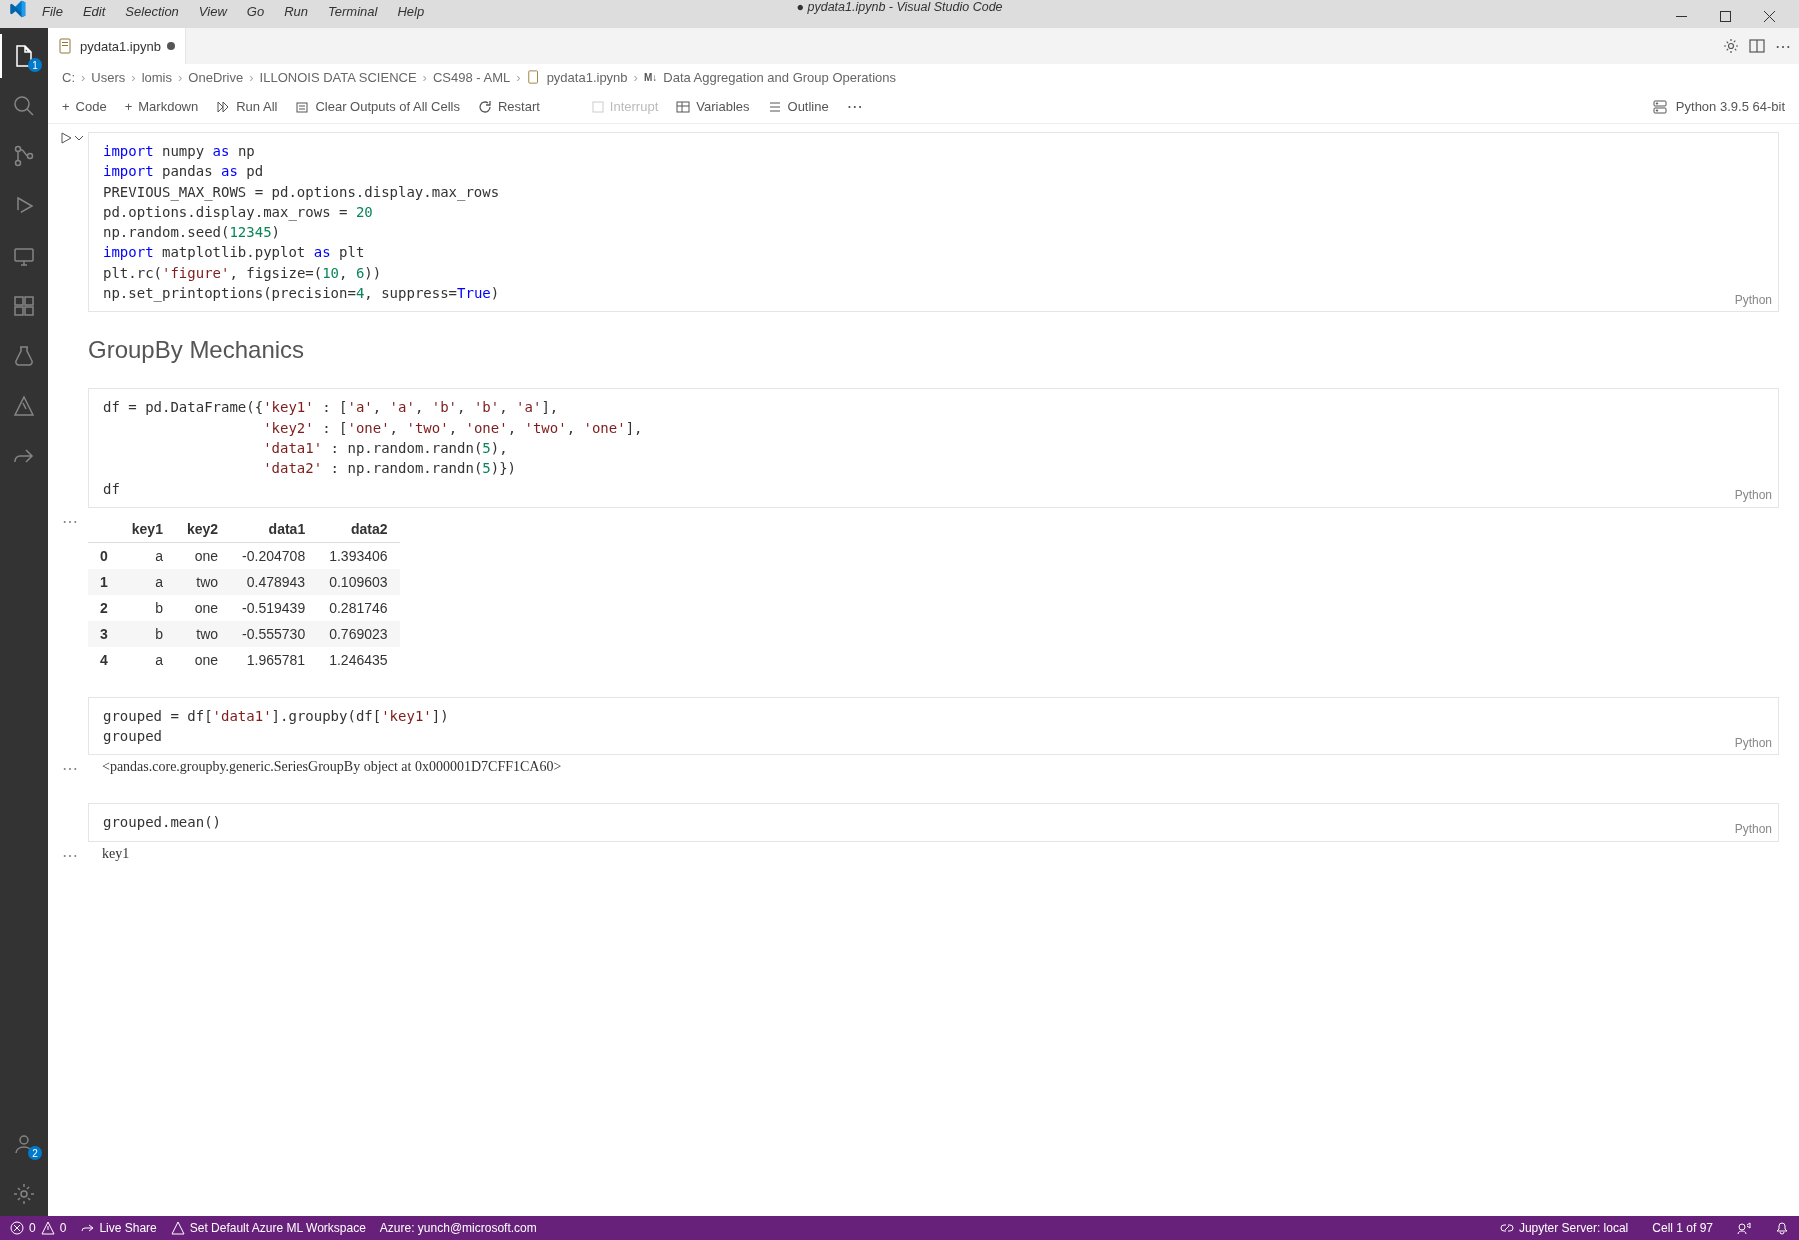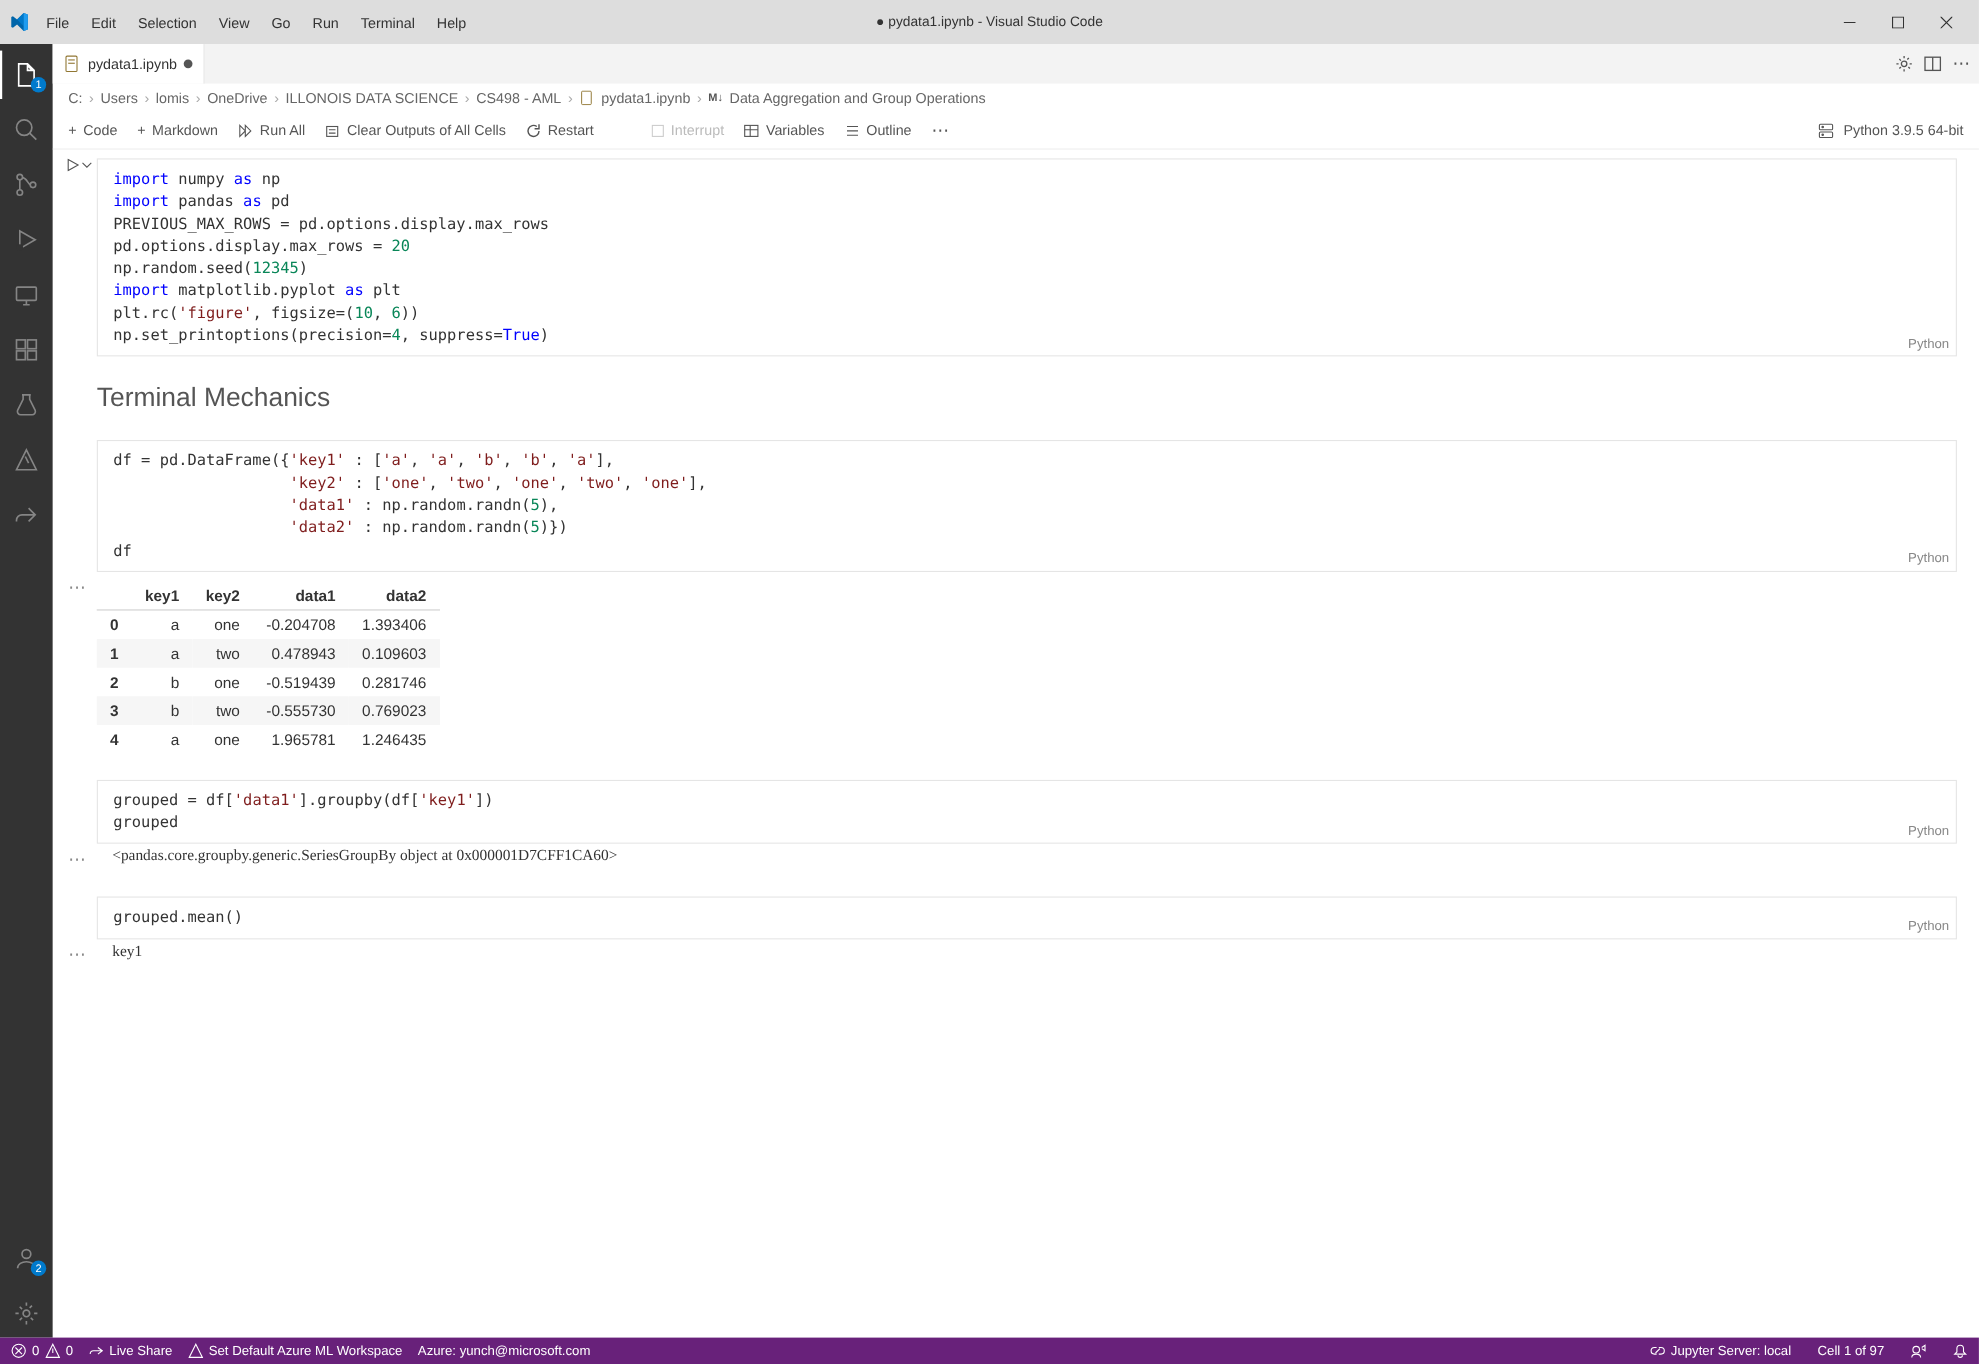--- a/index.html
+++ b/index.html
@@ -1,20 +1,20 @@
 <!DOCTYPE html>
 <html><head>
 <meta charset="utf-8">
 <style>
   * { box-sizing: border-box; }
   html, body { margin:0; padding:0; font-family: "Segoe UI", Arial, sans-serif; font-size:13px; color:#333; height:100%; }
   body { display:flex; flex-direction:column; background:#fff; }
 
   
-  .titlebar { height:40px; background:#dddddd; display:flex; align-items:center; padding:0 8px; position:relative; }
+  .titlebar { height:28px; background:#dddddd; display:flex; align-items:flex-start; padding:0 8px; position:relative;font-style:italic; }
   .titlebar .logo { width:18px; height:18px; margin-right:8px; }
   .titlebar .menus { display:flex; gap:4px; }
   .titlebar .menus .menu-item { padding:4px 8px; color:#333; cursor:default; font-size:13px; }
   .titlebar .win-title { position:absolute; left:50%; transform:translateX(-50%); font-size:12.5px; color:#333; }
   .titlebar .win-controls { margin-left:auto; display:flex; gap:0; }
   .titlebar .win-controls .wc { width:44px; height:32px; display:flex; align-items:center; justify-content:center; color:#333; }
 
   
   .main { flex:1; display:flex; min-height:0; }
   .activitybar { width:48px; background:#333333; display:flex; flex-direction:column; align-items:center; padding-top:6px; gap:6px; }
@@ -330,21 +330,21 @@
 <span class="kw">import</span> pandas <span class="kw">as</span> pd
 PREVIOUS_MAX_ROWS = pd.options.display.max_rows
 pd.options.display.max_rows = <span class="num">20</span>
 np.random.seed(<span class="num">12345</span>)
 <span class="kw">import</span> matplotlib.pyplot <span class="kw">as</span> plt
 plt.rc(<span class="str">'figure'</span>, figsize=(<span class="num">10</span>, <span class="num">6</span>))
 np.set_printoptions(precision=<span class="num">4</span>, suppress=<span class="bool">True</span>)<span class="lang-label">Python</span></div>
       </div>
 
       <div class="cell">
-        <div class="md-h2">Terminal Mechanics</div>
+        <div class="md-h2">GroupBy Mechanics</div>
       </div>
 
       <div class="cell">
 <div class="code-block">df = pd.DataFrame({<span class="str">'key1'</span> : [<span class="str">'a'</span>, <span class="str">'a'</span>, <span class="str">'b'</span>, <span class="str">'b'</span>, <span class="str">'a'</span>],
                    <span class="str">'key2'</span> : [<span class="str">'one'</span>, <span class="str">'two'</span>, <span class="str">'one'</span>, <span class="str">'two'</span>, <span class="str">'one'</span>],
                    <span class="str">'data1'</span> : np.random.randn(<span class="num">5</span>),
                    <span class="str">'data2'</span> : np.random.randn(<span class="num">5</span>)})
 df<span class="lang-label">Python</span></div>
 
         <div style="position:relative; padding-top:8px;">

